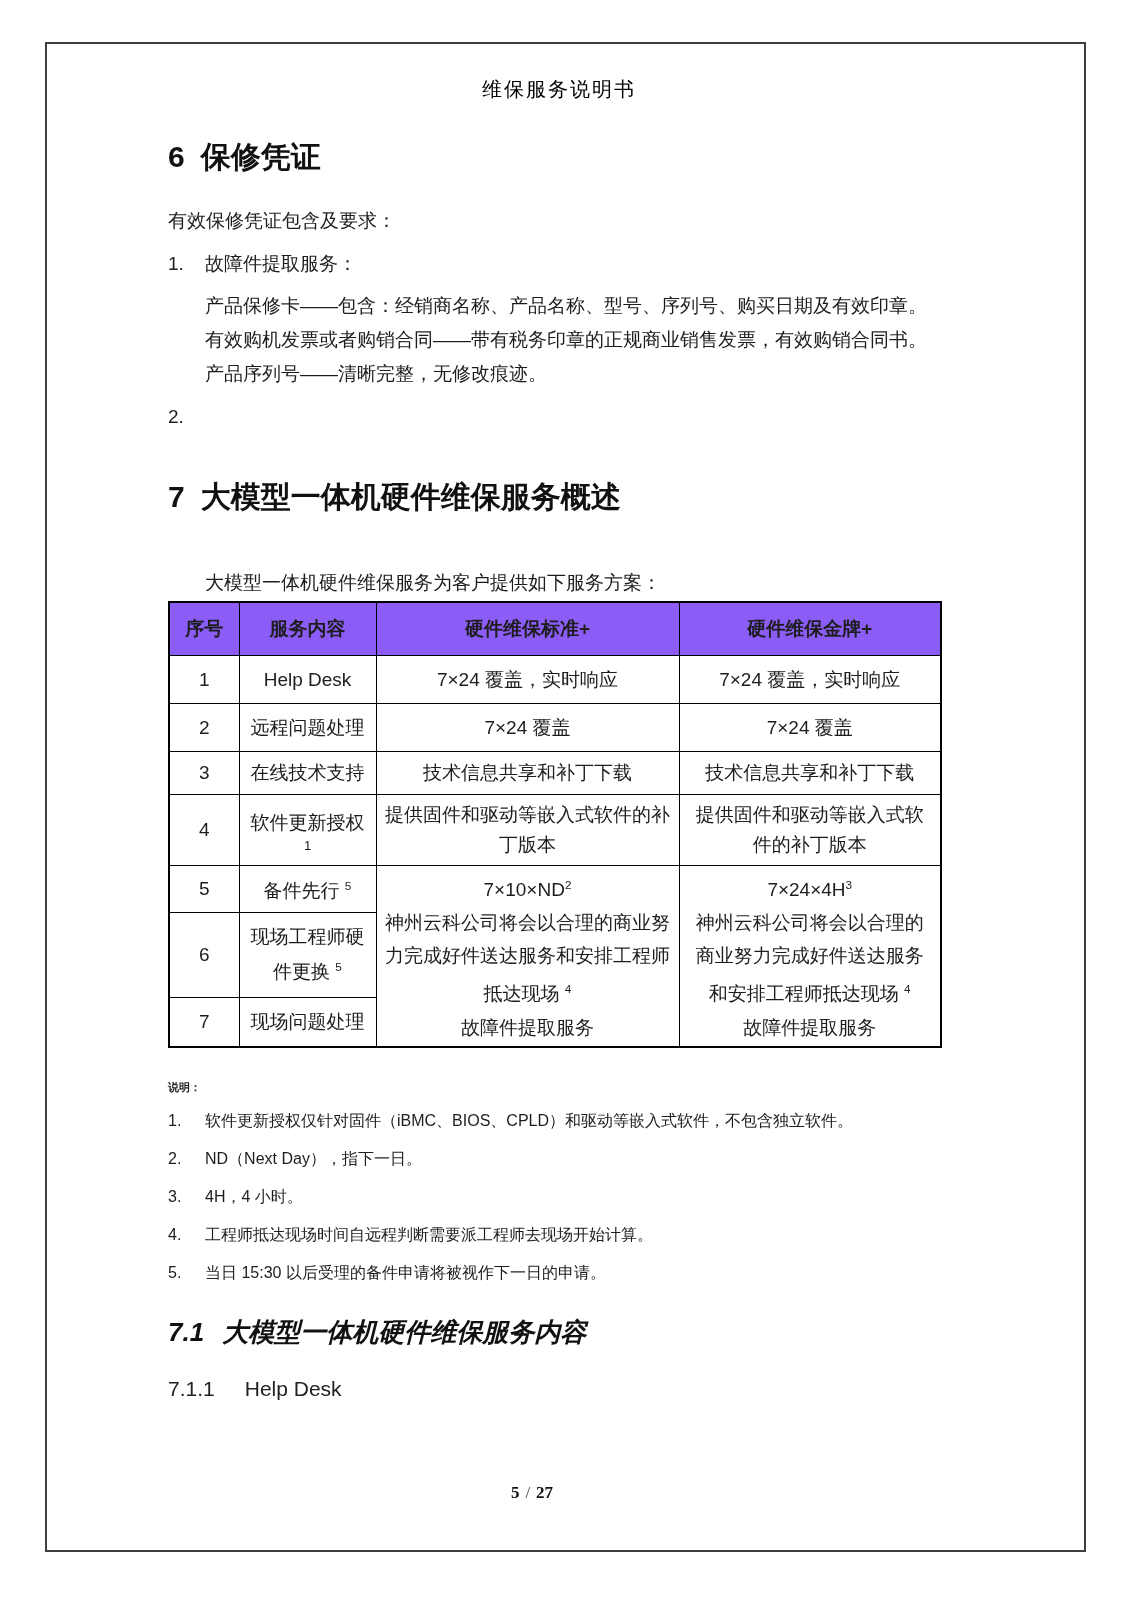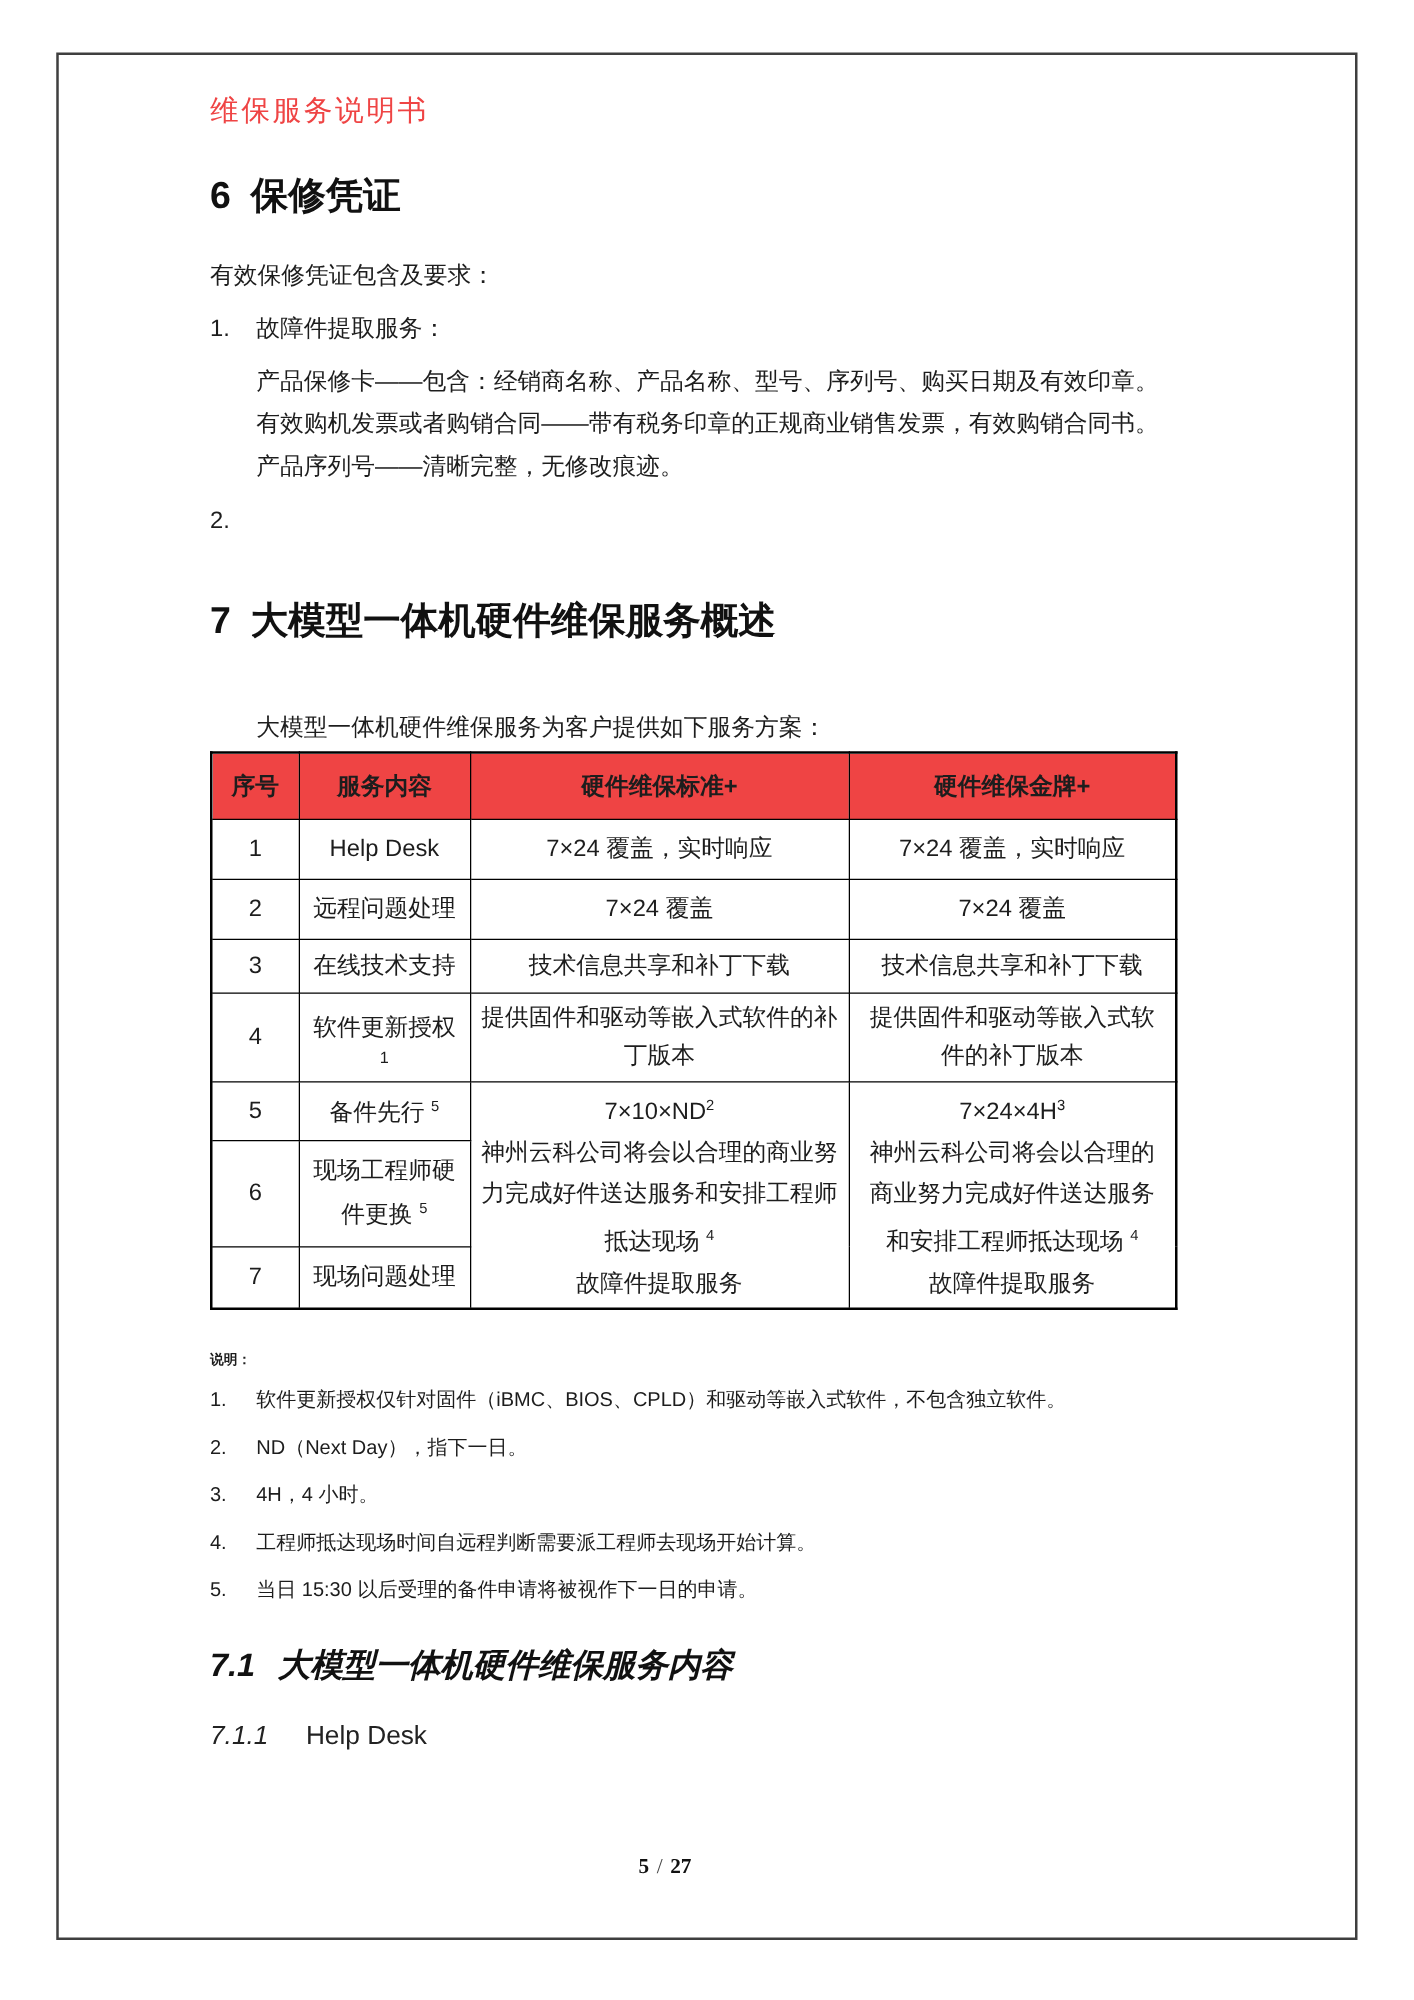--- a/index.html
+++ b/index.html
@@ -8,49 +8,49 @@
     font-family:"Liberation Sans","DejaVu Sans",sans-serif; color:#1d1d1d;
     overflow:hidden;
   }
   .frame {
     position:absolute; left:45px; top:42px; width:1041px; height:1510px;
     border:2px solid #3f3f3f; box-sizing:border-box; pointer-events:none;
   }
   .content { position:absolute; left:168px; top:78px; width:782px; }
 
   .doc-header {
-    text-align:left; font-family:"Liberation Serif","DejaVu Serif",serif;
-    font-size:23px; color:#ef4444; letter-spacing:2px; line-height:22px;
+    text-align:center; font-family:"Liberation Serif","DejaVu Serif",serif;
+    font-size:20px; color:#000000; letter-spacing:2px; line-height:22px;
   }
 
   .h1 { margin:0; margin-top:38px; font-size:30px; font-weight:bold; line-height:38px; color:#111; }
   .h1 .h-num { margin-right:16px; }
   .h2 { margin:0; margin-top:30px; font-size:26px; font-weight:bold; line-height:34px; color:#111;font-style:italic; }
   .h2 .h-num { margin-right:18px; }
   .h3 { margin:0; margin-top:26px; font-size:21px; font-weight:normal; line-height:28px; color:#222; }
-  .h3 .h-num { margin-right:30px;font-style:italic; }
+  .h3 .h-num { margin-right:30px; }
 
   .body-text { font-size:19px; line-height:34px; }
   .intro { margin-top:28px; }
   .list-item { margin-top:9px; display:flex; }
   .li-num { width:37px; flex:0 0 37px; }
   .sub-para { margin-top:8px; margin-left:37px; }
   .indented { margin-left:37px; }
   .intro7 { margin-top:50px; }
 
   table.svc {
     margin-top:1px; width:772px; border-collapse:collapse; table-layout:fixed;
     border:2px solid #000;
   }
   table.svc th, table.svc td {
     border:1px solid #000; text-align:center; vertical-align:middle;
     font-size:19px; padding:2px 8px; overflow:hidden;
   }
   table.svc th {
-    background:#ef4444; font-weight:bold; height:48px;
+    background:#8b5cf6; font-weight:bold; height:48px;
   }
   td.cell-no { text-align:left; padding-left:18px; }
   tr.r1 td, tr.r2 td { height:43px; }
   tr.r3 td { height:38px; }
   tr.r4 td { height:66px; }
   tr.r5 td { height:37px; }
   tr.r6 td { height:71px; }
   tr.r7 td { height:39px; }
   td.svc-cell { line-height:30px; }
   sup { font-size:62%; }

